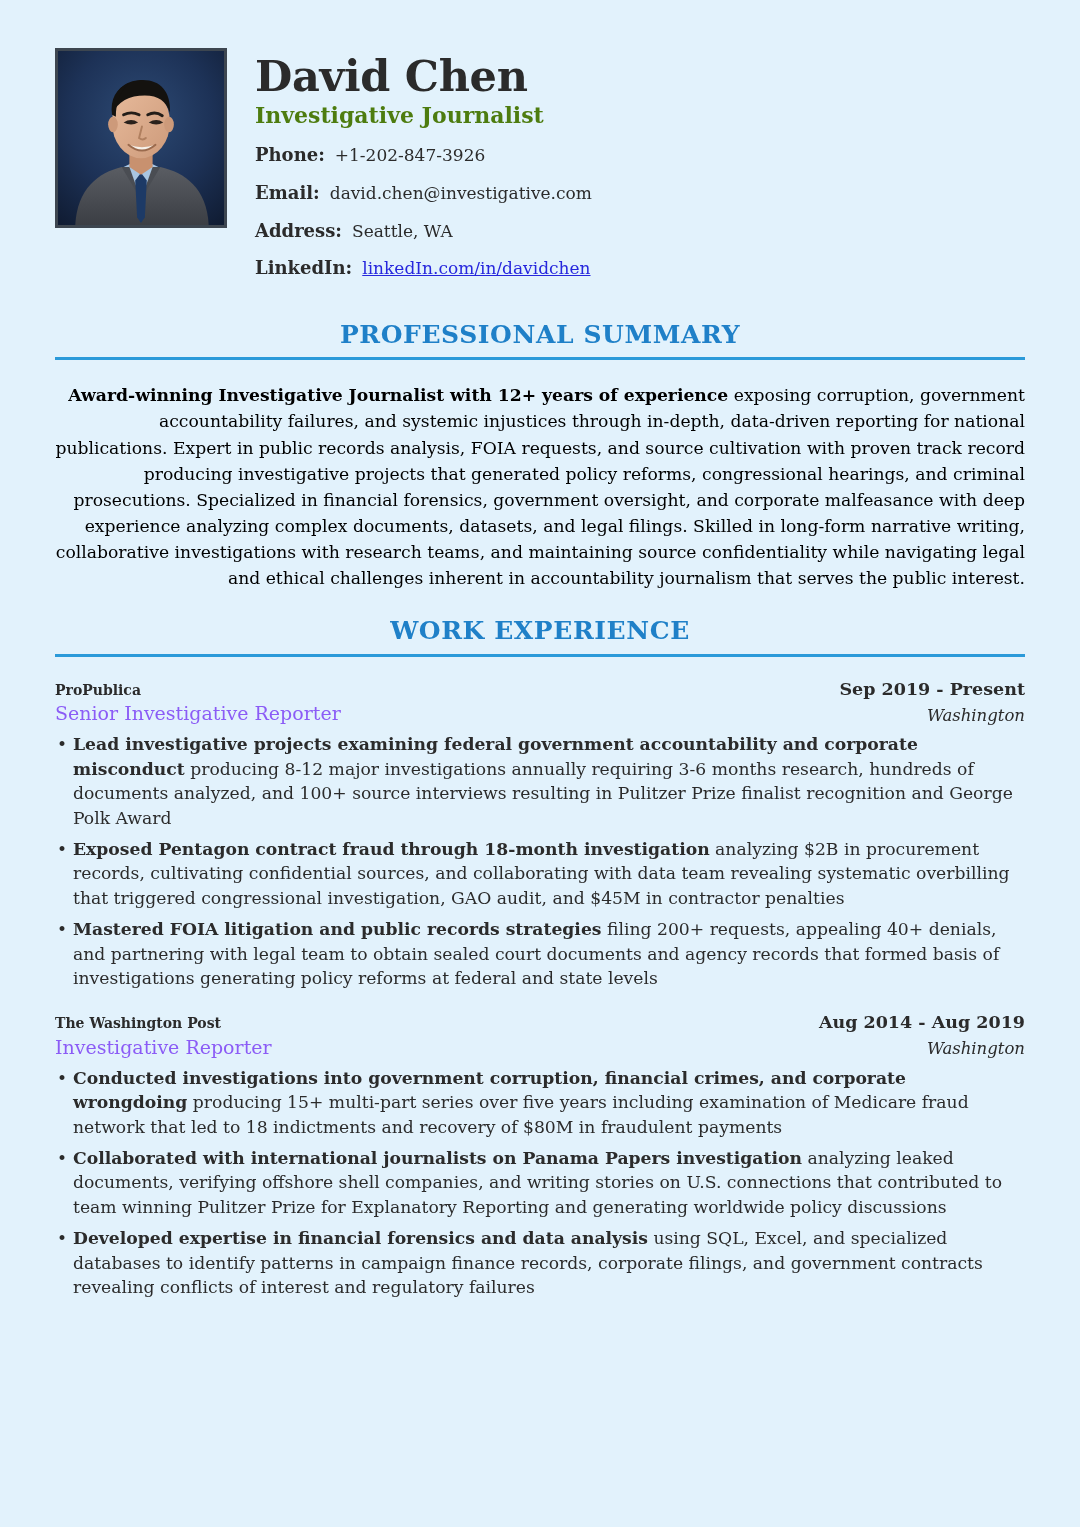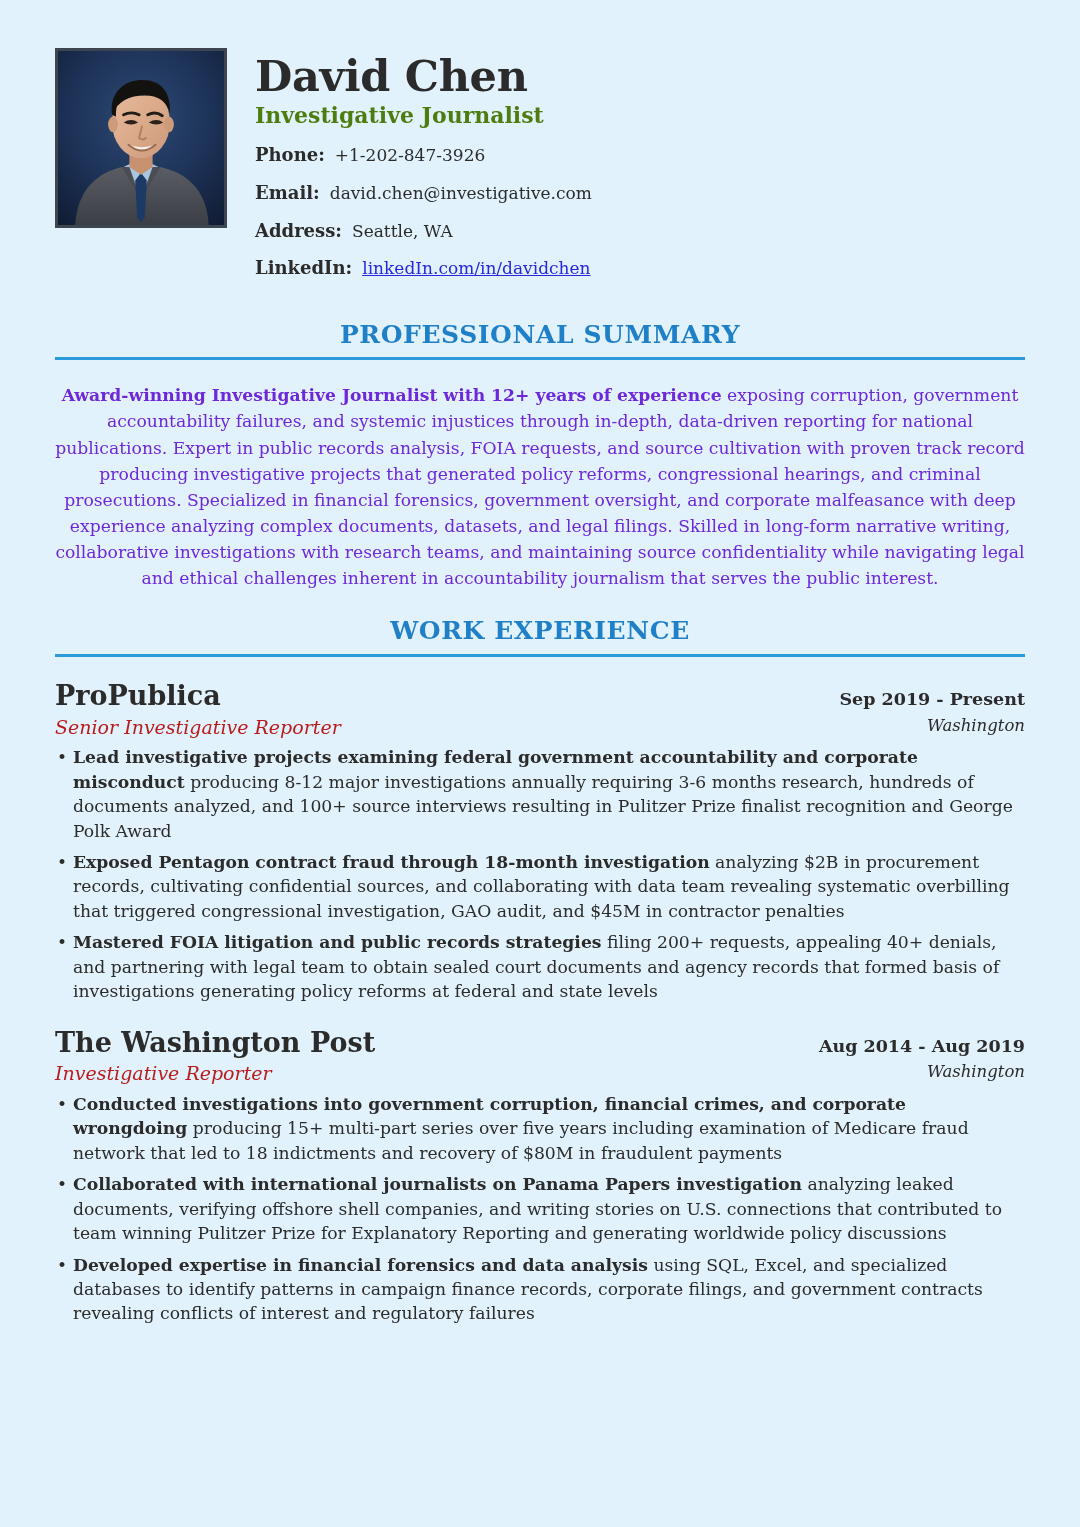--- a/index.html
+++ b/index.html
@@ -99,52 +99,51 @@
   .section-rule {
     height: 0;
     border-top: 3px solid #2b9ad9;
     width: 100%;
     margin-bottom: 22px;
   }
 
   .summary-text {
     font-size: 17.2px;
     line-height: 1.52;
-    color: #6d28d9;
-    text-align: center;
+    color: #000000;
+    text-align: right;
   }
   .summary-text b { font-weight: bold; }
 
   
   .job { margin-bottom: 22px; }
   .job:last-child { margin-bottom: 0; }
   .job-head {
     display: flex;
     justify-content: space-between;
     align-items: baseline;
     gap: 20px;
   }
   .job-left { min-width: 0; }
   .job-right { text-align: right; flex: 0 0 auto; }
   .company {
-    font-size: 27px;
+    font-size: 14px;
     font-weight: bold;
     color: #2b2b2b;
     line-height: 1.25;
   }
   .job-dates {
     font-size: 17.5px;
     font-weight: bold;
     color: #2b2b2b;
     line-height: 1.25;
   }
   .position {
     font-size: 19px;
-    font-style: italic;
-    color: #b91c1c;
+    color: #8b5cf6;
     line-height: 1.3;
     margin-top: 2px;
   }
   .job-location {
     font-size: 16.5px;
     font-style: italic;
     color: #2b2b2b;
     line-height: 1.3;
     margin-top: 4px;
   }

